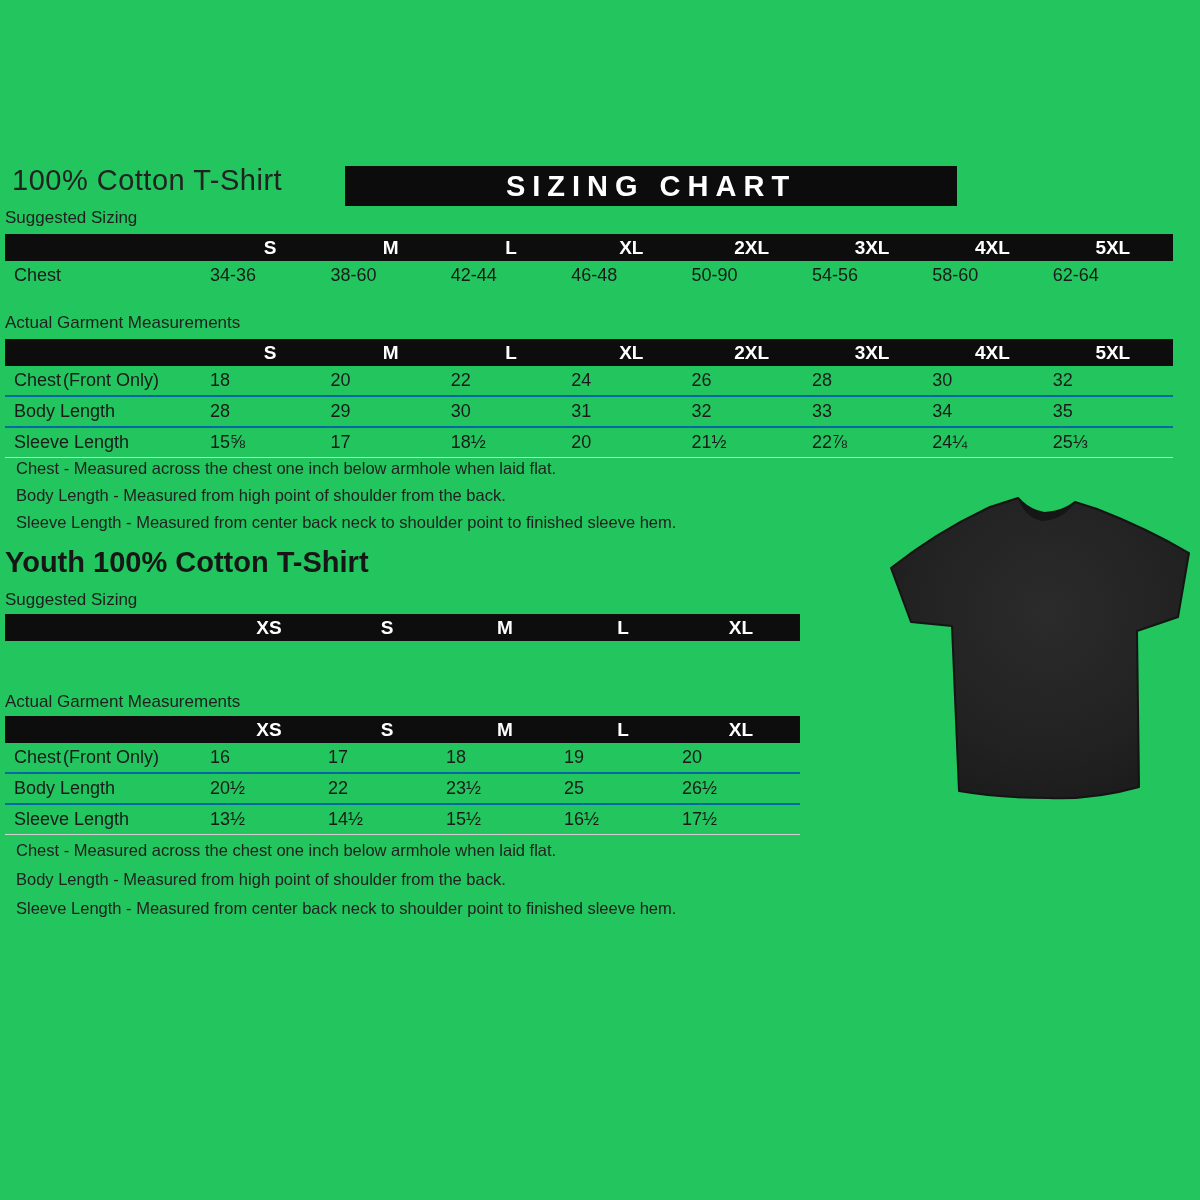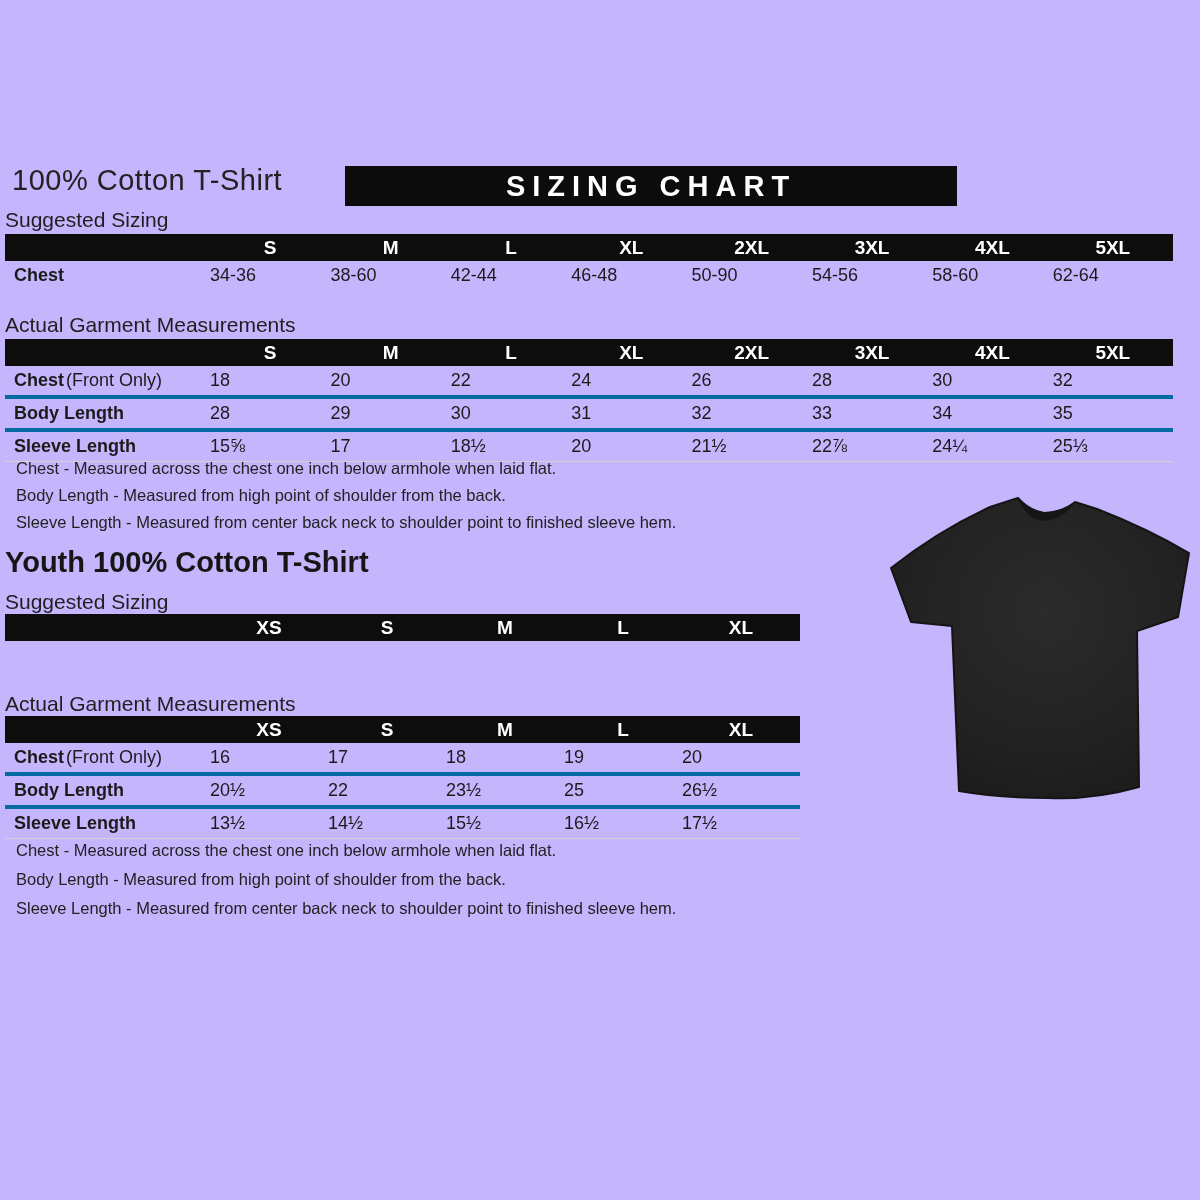--- a/index.html
+++ b/index.html
@@ -1,42 +1,42 @@
 <!DOCTYPE html>
 <html><head>
 <meta charset="utf-8">
 <style>
   html,body{margin:0;padding:0;background:#ffffff;}
   .sheet{
-    position:relative;width:1200px;height:1200px;background:#c4b5fd;
+    position:relative;width:1200px;height:1200px;background:#22c55e;
     font-family:"Liberation Sans","DejaVu Sans",sans-serif;color:#1b1b1b;
     overflow:hidden;
   }
   .page-title{
     position:absolute;left:12px;top:164px;font-size:29px;font-weight:400;
     letter-spacing:0.5px;color:#222;
   }
   .banner{
     position:absolute;left:345px;top:166px;width:612px;height:40px;
     background:#0c0c0c;color:#fff;display:flex;align-items:center;justify-content:center;
     font-size:29px;font-weight:700;letter-spacing:7px;
   }
-  .section-label{position:absolute;font-size:21px;color:#1f1f1f;}
+  .section-label{position:absolute;font-size:17px;color:#1f1f1f;}
   .size-table{position:absolute;border-collapse:collapse;table-layout:fixed;}
   .size-table th{
     background:#0d0d0d;color:#ffffff;font-size:19px;font-weight:700;
     height:27px;padding:0;text-align:center;vertical-align:middle;
   }
   .size-table td{
     font-size:18px;text-align:left;vertical-align:middle;height:29px;padding:0;
   }
   .size-table td.rowlab{text-align:left;padding-left:9px;}
-  .rowlab b{font-weight:700;}
+  .rowlab b{font-weight:400;}
   .rowlab .sfx{font-weight:400;margin-left:2px;}
-  .meas tr + tr td{border-top:4px solid #0369a1;}
+  .meas tr + tr td{border-top:2px solid #0369a1;}
   .meas tr:last-child td{border-bottom:1px solid #d2d2d2;}
   .notes{position:absolute;left:16px;font-size:16.5px;color:#222;}
   .notes div{margin:0 0 9px 0;line-height:18px;}
   .youth-title{
     position:absolute;left:5px;top:546px;font-size:29px;font-weight:700;color:#161616;
   }
   .tee{position:absolute;left:878px;top:476px;width:318px;height:334px;}
 </style>
 </head>
 <body>

